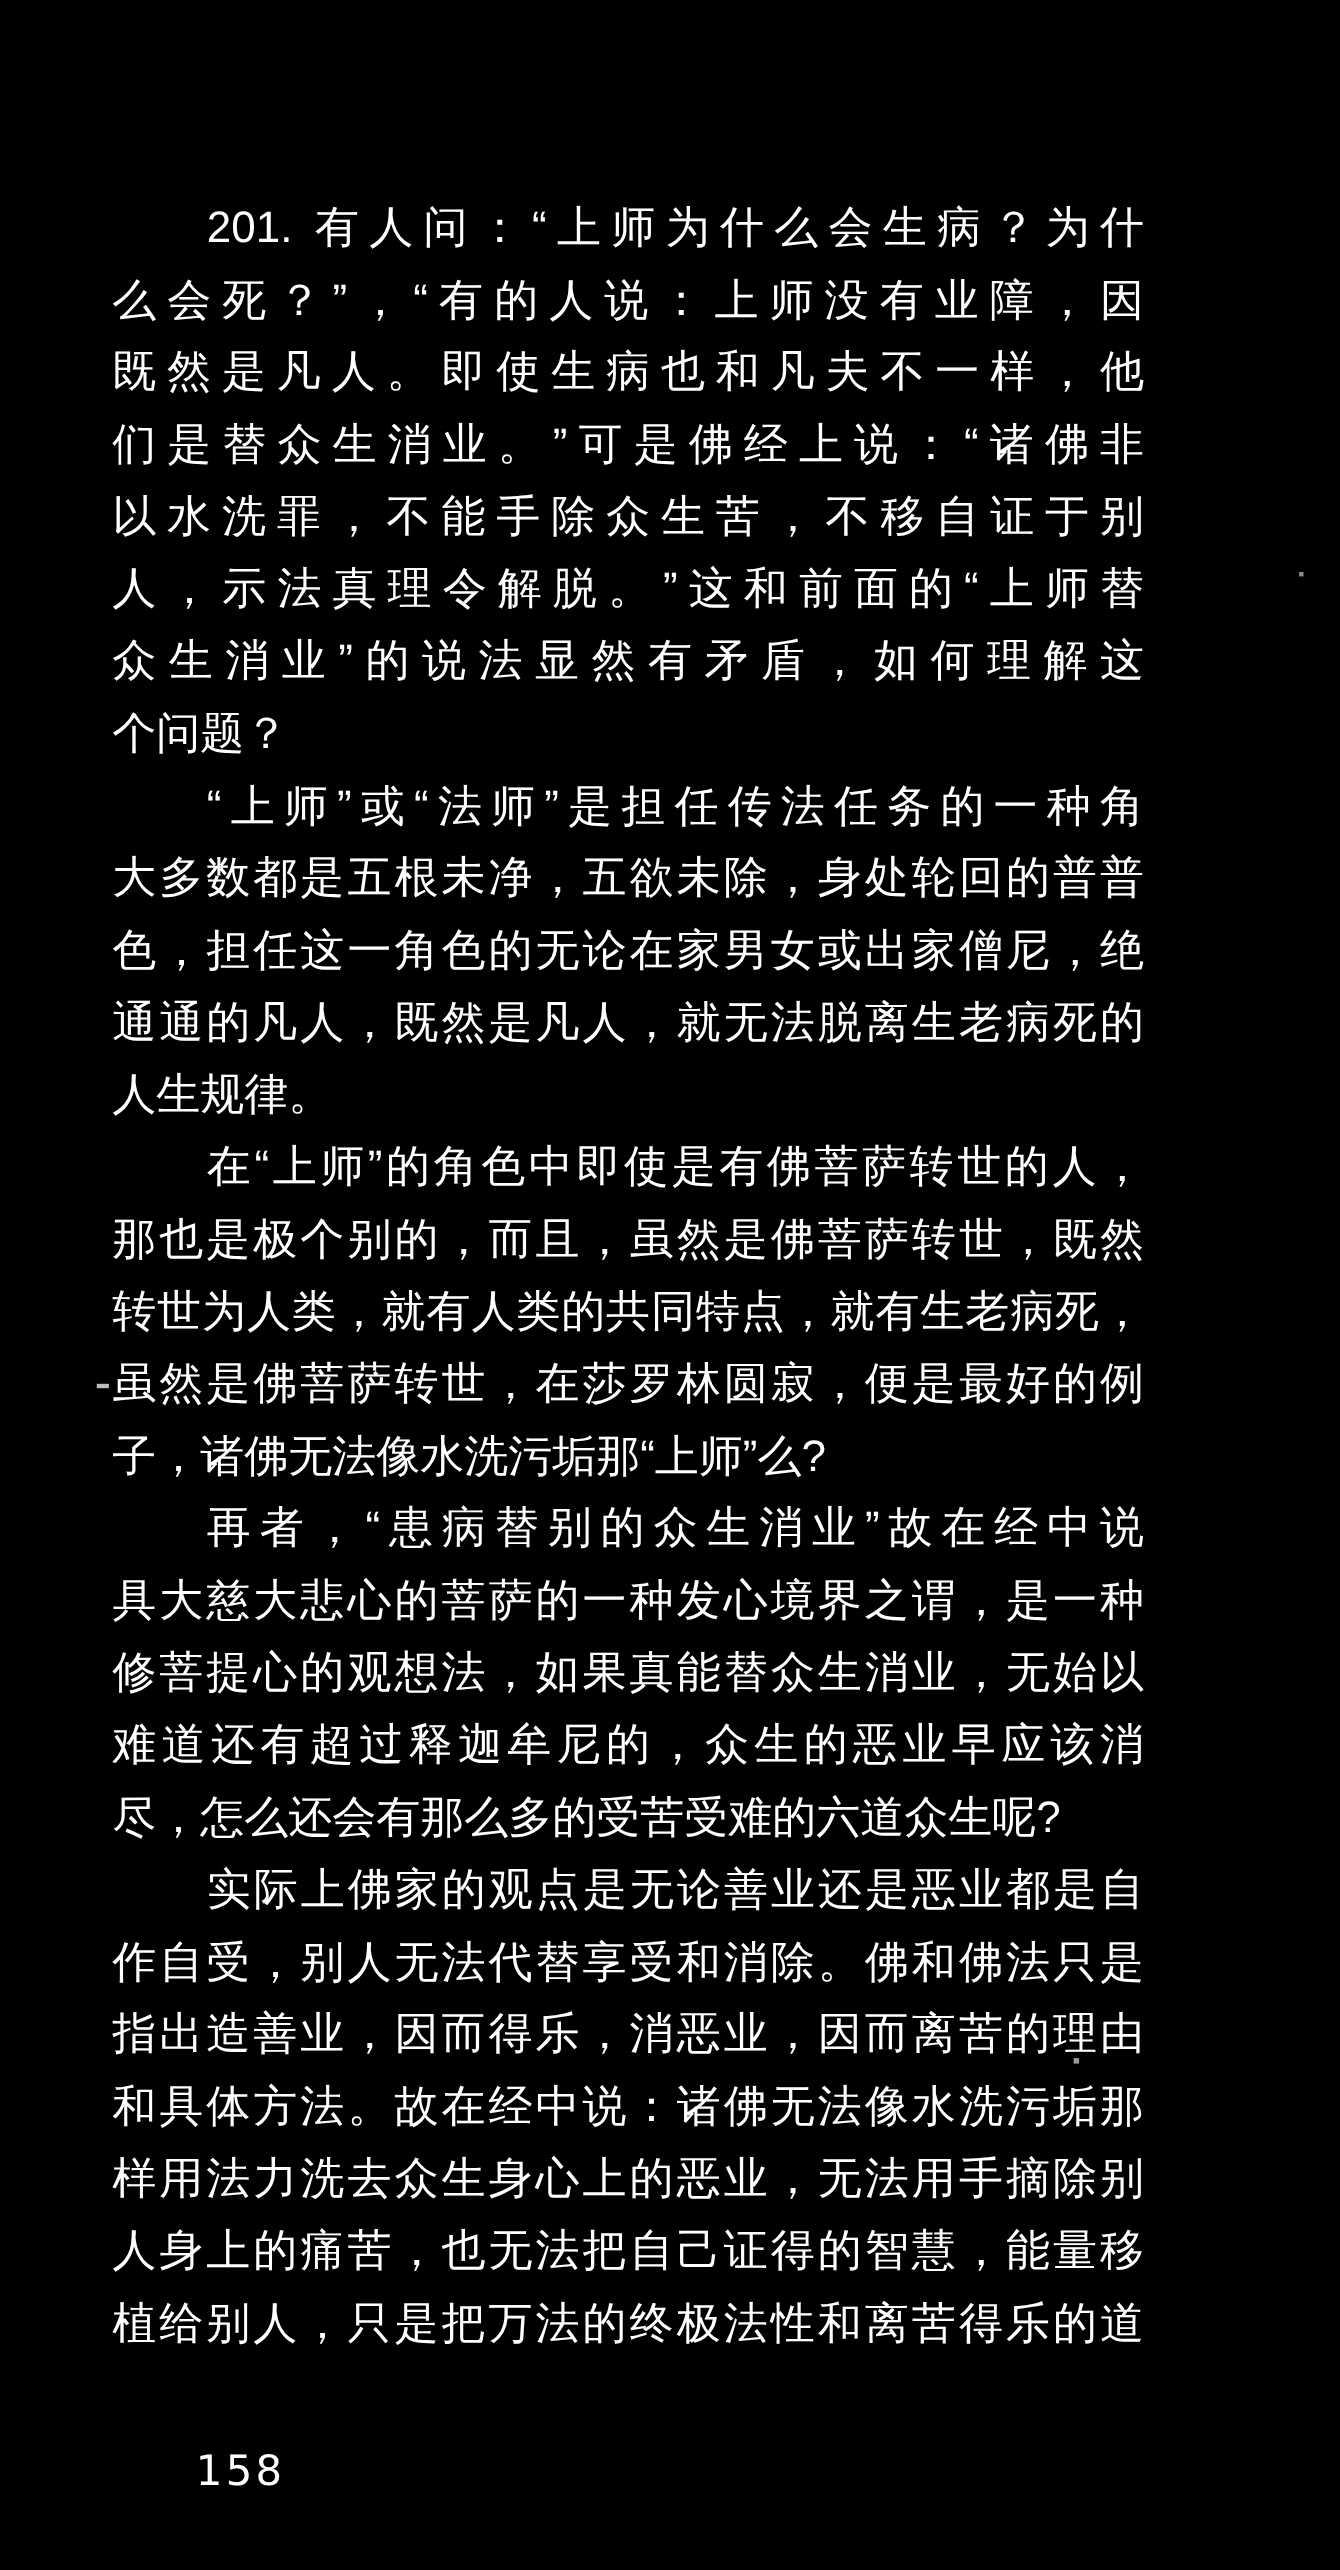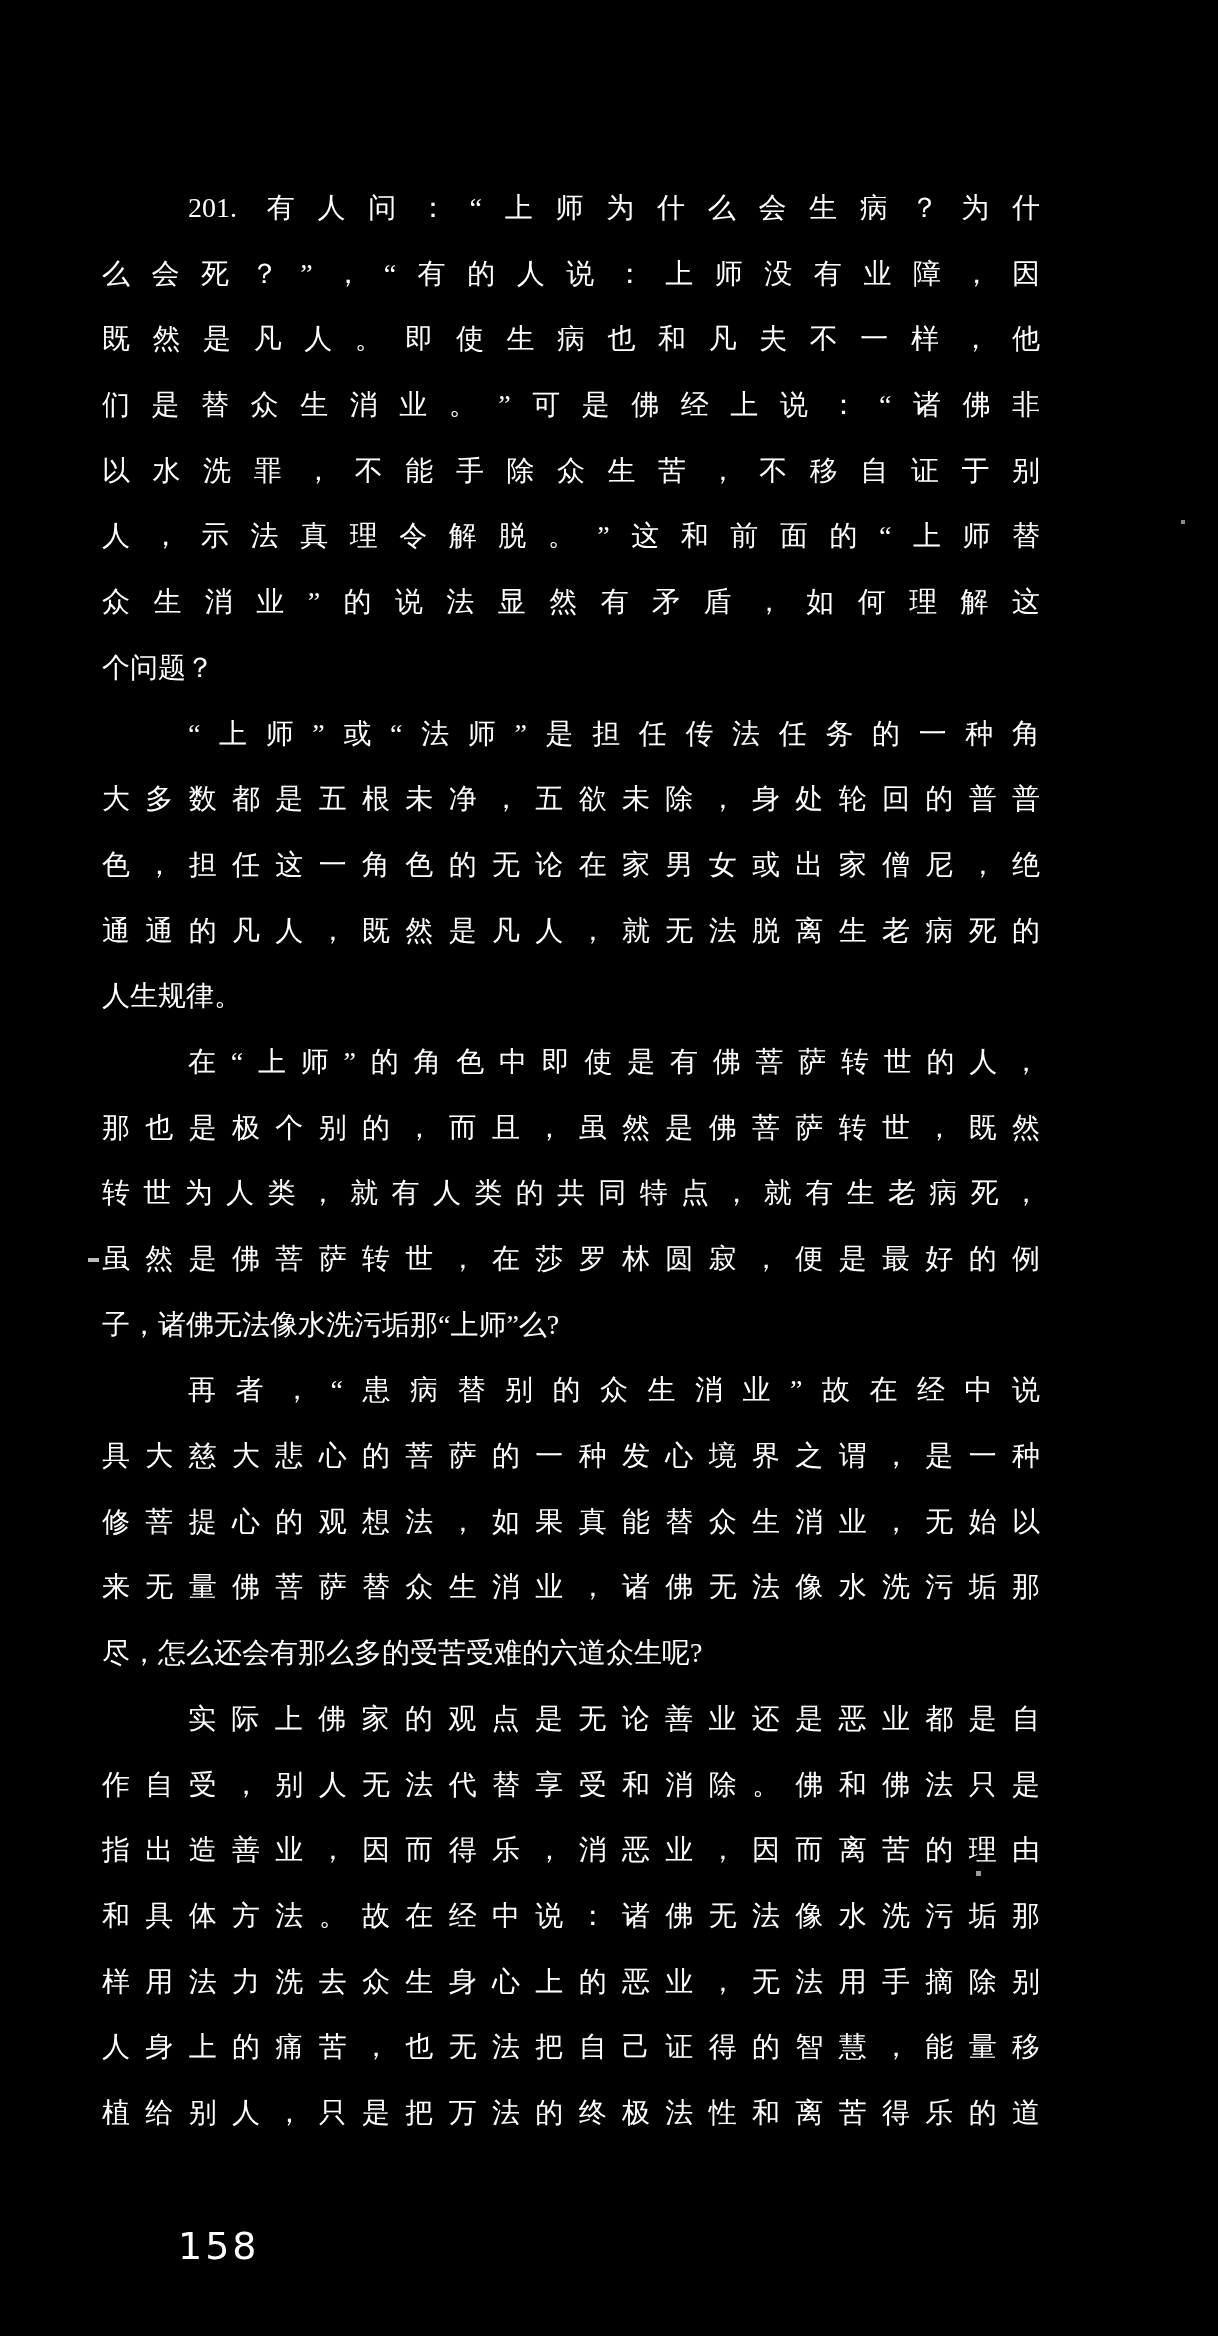--- a/index.html
+++ b/index.html
@@ -13,22 +13,22 @@
     height: 2336px;
     background: #000000;
     overflow: hidden;
   }
   .text-block {
     position: absolute;
     left: 102px;
     top: 175px;
     width: 938px;
     color: #ffffff;
-    font-family: Liberation Serif, serif;
-    font-size: 28px;
+    font-family: Liberation Sans, sans-serif;
+    font-size: 40px;
     font-weight: 500;
   }
   .ln {
     height: 65.7px;
     line-height: 65.7px;
     text-align: justify;
     text-align-last: justify;
     text-justify: inter-character;
     word-break: break-all;
     overflow: hidden;
@@ -78,21 +78,21 @@
     <div class="ln">通通的凡人，既然是凡人，就无法脱离生老病死的</div>
     <div class="ln end">人生规律。</div>
     <div class="ln first">在“上师”的角色中即使是有佛菩萨转世的人，</div>
     <div class="ln">那也是极个别的，而且，虽然是佛菩萨转世，既然</div>
     <div class="ln">转世为人类，就有人类的共同特点，就有生老病死，</div>
     <div class="ln">虽然是佛菩萨转世，在莎罗林圆寂，便是最好的例</div>
     <div class="ln end">子，诸佛无法像水洗污垢那“上师”么?</div>
     <div class="ln first">再者，“患病替别的众生消业”故在经中说</div>
     <div class="ln">具大慈大悲心的菩萨的一种发心境界之谓，是一种</div>
     <div class="ln">修菩提心的观想法，如果真能替众生消业，无始以</div>
-    <div class="ln">来无量佛菩萨替众生消业，诸佛无法像水洗污垢那</div>
+    <div class="ln">难道还有超过释迦牟尼的，众生的恶业早应该消</div>
     <div class="ln end">尽，怎么还会有那么多的受苦受难的六道众生呢?</div>
     <div class="ln first">实际上佛家的观点是无论善业还是恶业都是自</div>
     <div class="ln">作自受，别人无法代替享受和消除。佛和佛法只是</div>
     <div class="ln">指出造善业，因而得乐，消恶业，因而离苦的理由</div>
     <div class="ln">和具体方法。故在经中说：诸佛无法像水洗污垢那</div>
     <div class="ln">样用法力洗去众生身心上的恶业，无法用手摘除别</div>
     <div class="ln">人身上的痛苦，也无法把自己证得的智慧，能量移</div>
     <div class="ln">植给别人，只是把万法的终极法性和离苦得乐的道</div>
   </div>
 

